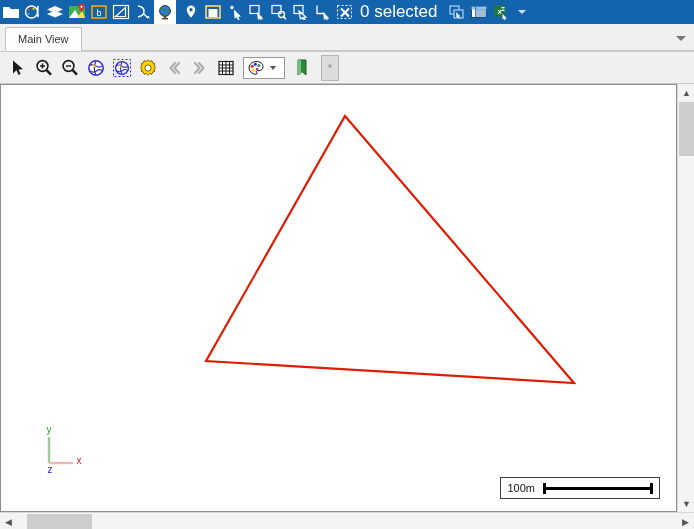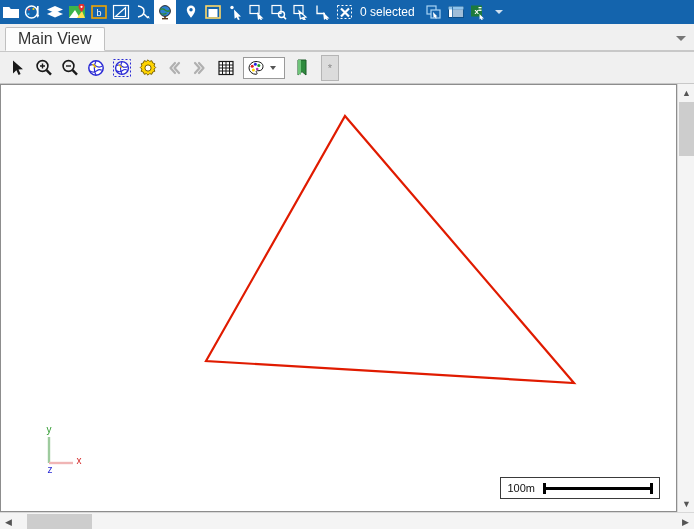--- a/index.html
+++ b/index.html
@@ -28,21 +28,21 @@
   .rb-btn {
     width: 22px; height: 24px;
     display: flex; align-items: center; justify-content: center;
     flex-shrink: 0;
     position: relative;
   }
   .rb-btn.active { background: #ffffff; }
   .rb-sep { width: 4px; height: 24px; flex-shrink: 0; }
   .rb-label {
     color: #ffffff;
-    font-size: 12px;
+    font-size: 17px;
     padding: 0 8px 0 4px;
     white-space: nowrap;
     flex-shrink: 0;
     line-height: 24px;
   }
   .rb-caret {
     width: 20px; height: 24px;
     display: flex; align-items: center; justify-content: center;
     flex-shrink: 0;
   }
@@ -64,21 +64,21 @@
     flex-shrink: 0;
     position: relative;
   }
   .tab {
     height: 24px;
     margin-left: 5px;
     padding: 0 12px;
     background: #fdfdfd;
     border: 1px solid #c0c0c0;
     border-bottom: 1px solid #fdfdfd;
-    font-size: 16px;
+    font-size: 11px;
     color: #333;
     display: flex; align-items: center;
     border-radius: 2px 2px 0 0;
     position: relative;
     z-index: 2;
   }
   .tabbar-rest {
     flex: 1;
     height: 24px;
     border-bottom: 1px solid #c8c8c8;

